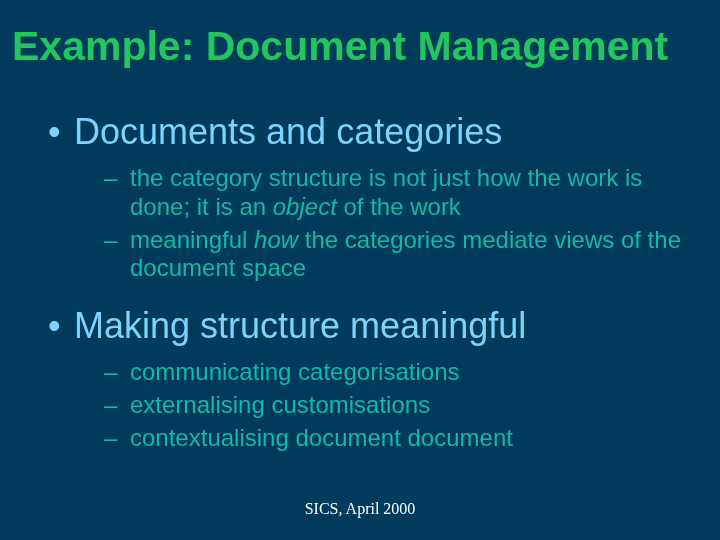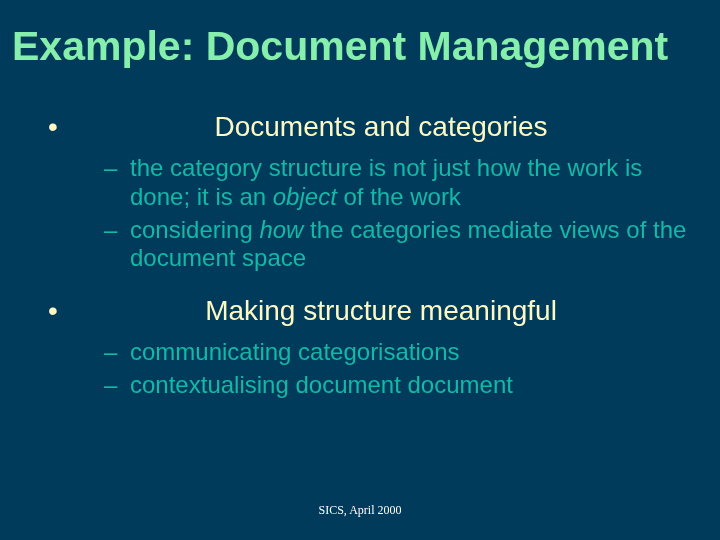--- a/index.html
+++ b/index.html
@@ -10,39 +10,38 @@
     color: #ffffff;
     position: relative;
   }
   .slide {
     width: 720px;
     height: 540px;
     padding: 24px 12px 0 12px;
     position: relative;
   }
   .title {
-    color: #86efac;
+    color: #22c55e;
     font-size: 41px;
     font-weight: bold;
     line-height: 1.1;
     margin-bottom: 40px;
     letter-spacing: 0px;
   }
   .content {
     padding-left: 34px;
     padding-right: 20px;
   }
   .bullet-l1 {
-    font-size: 28px;
-    color: #fef9c3;
+    font-size: 36px;
+    color: #7dd3fc;
     line-height: 1.25;
     margin-bottom: 10px;
     position: relative;
     padding-left: 28px;
-    text-align: center;
   }
   .bullet-l1::before {
     content: "•";
     position: absolute;
     left: 2px;
     top: 0;
   }
   .bullet-l2 {
     font-size: 24px;
     color: #14b8a6;
@@ -61,48 +60,49 @@
   .group-gap {
     height: 16px;
   }
   .footer {
     position: absolute;
     bottom: 22px;
     left: 0;
     width: 720px;
     text-align: center;
     font-family: "Times New Roman", Times, serif;
-    font-size: 12px;
+    font-size: 16px;
     color: #ffffff;
   }
   .em { font-style: italic; }
 </style>
 </head>
 <body>
 
 <div class="slide">
 
   <div class="title">Example: Document Management</div>
 
   <div class="content">
 
     <div class="bullet-l1">Documents and categories</div>
 
     <div class="bullet-l2">
       <span>the category structure is not just how the work is done; it is an </span><span class="em">object</span><span> of the work</span>
     </div>
 
     <div class="bullet-l2">
-      <span>considering </span><span class="em">how</span><span> the categories mediate views of the document space</span>
+      <span>meaningful </span><span class="em">how</span><span> the categories mediate views of the document space</span>
     </div>
 
     <div class="group-gap"></div>
 
     <div class="bullet-l1">Making structure meaningful</div>
 
     <div class="bullet-l2">communicating categorisations</div>
+    <div class="bullet-l2">externalising customisations</div>
     <div class="bullet-l2">contextualising document document</div>
 
   </div>
 
   <div class="footer">SICS, April 2000</div>
 
 </div>
 
 </body></html>

